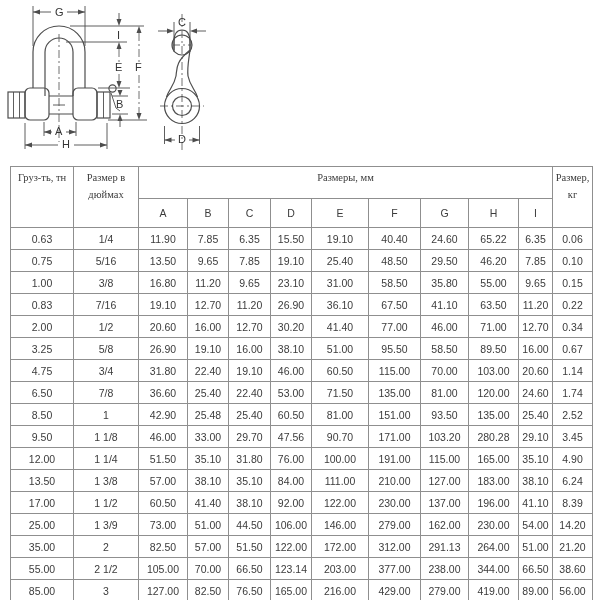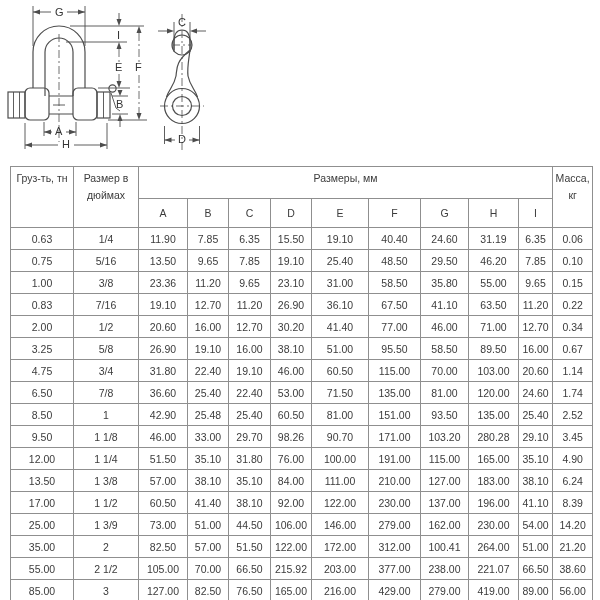--- a/index.html
+++ b/index.html
@@ -12,21 +12,21 @@
   .outline{fill:none;stroke:#4d4d4d;stroke-width:1.2;}
   .dim{fill:none;stroke:#4d4d4d;stroke-width:0.9;}
   .cl{fill:none;stroke:#4d4d4d;stroke-width:0.8;stroke-dasharray:8 3 2 3;}
   .ah{fill:#4d4d4d;stroke:none;}
 
   table.dims{position:absolute;left:10px;top:166px;width:582px;height:423px;
              border-collapse:collapse;table-layout:fixed;
              font-size:10.5px;color:#3b3b3b;}
   table.dims th, table.dims td{border:1px solid #8f8f8f;text-align:center;
              padding:0;font-weight:normal;overflow:hidden;}
-  thead tr.h1 th{height:28px;vertical-align:top;padding-top:3px;line-height:1.6;}
+  thead tr.h1 th{height:28px;vertical-align:top;padding-top:3px;line-height:1.6;font-family:Liberation Serif, serif;}
   thead tr.h2 th{height:28px;vertical-align:middle;}
   tbody td{height:21px;vertical-align:middle;}
 </style>
 </head>
 <body>
 
 <div class="page">
 
   <svg id="front-view" class="diagram" viewBox="0 0 160 158" xmlns="http://www.w3.org/2000/svg">
 
@@ -127,21 +127,21 @@
         <col style="width:48px">
       <col style="width:50px">
         <col style="width:34px">
         <col style="width:40px">
     </colgroup>
     <thead>
       <tr class="h1">
         <th rowspan="2">Груз-ть, тн</th>
         <th rowspan="2">Размер в дюймах</th>
         <th colspan="9">Размеры, мм</th>
-        <th rowspan="2">Масса, кг</th>
+        <th rowspan="2">Размер, кг</th>
       </tr>
       <tr class="h2">
           <th>A</th>
           <th>B</th>
           <th>C</th>
           <th>D</th>
           <th>E</th>
           <th>F</th>
           <th>G</th>
           <th>H</th>
@@ -152,42 +152,42 @@
         <tr>
           <td>0.63</td>
           <td>1/4</td>
           <td>11.90</td>
           <td>7.85</td>
           <td>6.35</td>
           <td>15.50</td>
           <td>19.10</td>
           <td>40.40</td>
           <td>24.60</td>
-          <td>31.19</td>
+          <td>65.22</td>
           <td>6.35</td>
           <td>0.06</td>
         </tr>
         <tr>
           <td>0.75</td>
           <td>5/16</td>
           <td>13.50</td>
           <td>9.65</td>
           <td>7.85</td>
           <td>19.10</td>
           <td>25.40</td>
           <td>48.50</td>
           <td>29.50</td>
           <td>46.20</td>
           <td>7.85</td>
           <td>0.10</td>
         </tr>
         <tr>
           <td>1.00</td>
           <td>3/8</td>
-          <td>23.36</td>
+          <td>16.80</td>
           <td>11.20</td>
           <td>9.65</td>
           <td>23.10</td>
           <td>31.00</td>
           <td>58.50</td>
           <td>35.80</td>
           <td>55.00</td>
           <td>9.65</td>
           <td>0.15</td>
         </tr>
@@ -274,21 +274,21 @@
           <td>135.00</td>
           <td>25.40</td>
           <td>2.52</td>
         </tr>
         <tr>
           <td>9.50</td>
           <td>1 1/8</td>
           <td>46.00</td>
           <td>33.00</td>
           <td>29.70</td>
-          <td>98.26</td>
+          <td>47.56</td>
           <td>90.70</td>
           <td>171.00</td>
           <td>103.20</td>
           <td>280.28</td>
           <td>29.10</td>
           <td>3.45</td>
         </tr>
         <tr>
           <td>12.00</td>
           <td>1 1/4</td>
@@ -347,36 +347,36 @@
         </tr>
         <tr>
           <td>35.00</td>
           <td>2</td>
           <td>82.50</td>
           <td>57.00</td>
           <td>51.50</td>
           <td>122.00</td>
           <td>172.00</td>
           <td>312.00</td>
-          <td>100.41</td>
+          <td>291.13</td>
           <td>264.00</td>
           <td>51.00</td>
           <td>21.20</td>
         </tr>
         <tr>
           <td>55.00</td>
           <td>2 1/2</td>
           <td>105.00</td>
           <td>70.00</td>
           <td>66.50</td>
-          <td>215.92</td>
+          <td>123.14</td>
           <td>203.00</td>
           <td>377.00</td>
           <td>238.00</td>
-          <td>221.07</td>
+          <td>344.00</td>
           <td>66.50</td>
           <td>38.60</td>
         </tr>
         <tr>
           <td>85.00</td>
           <td>3</td>
           <td>127.00</td>
           <td>82.50</td>
           <td>76.50</td>
           <td>165.00</td>

